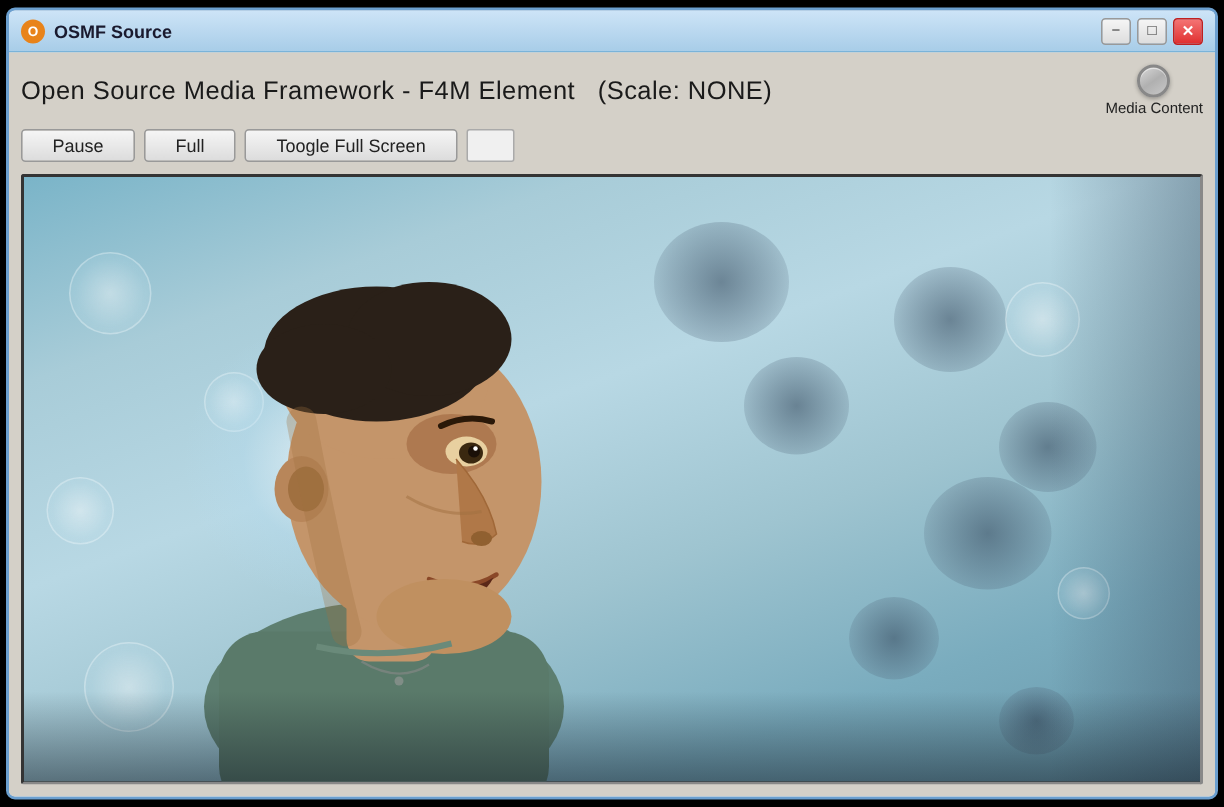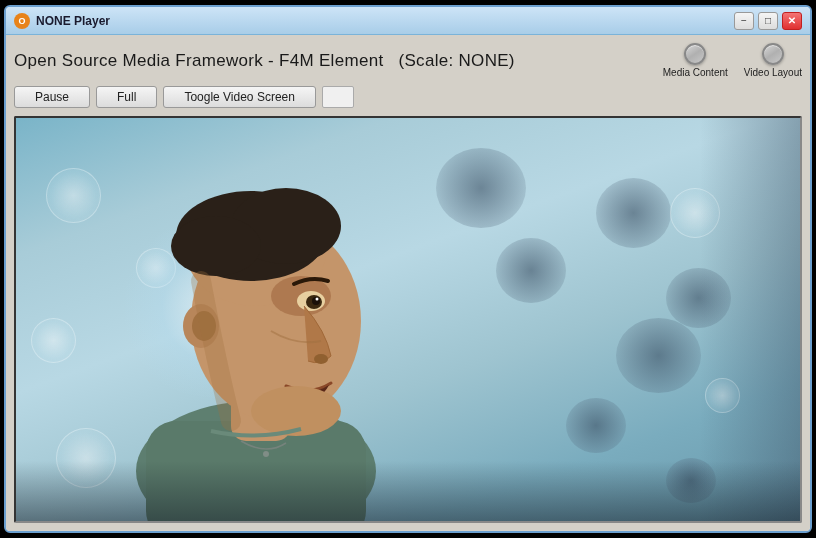--- a/index.html
+++ b/index.html
@@ -216,52 +216,48 @@
   </style>
 </head>
 <body>
 
 <div class="window">
 
   <div class="title-bar">
     <div class="title-bar-icon">
       <span>O</span>
     </div>
-    <span class="title-bar-text">NONE Player</span>
+    <span class="title-bar-text">OSMF Source</span>
     <div class="title-bar-controls">
       <div class="title-btn">−</div>
       <div class="title-btn">□</div>
       <div class="title-btn close">✕</div>
     </div>
   </div>
 
   <div class="window-content">
 
     <div class="top-bar">
       <div>
         <span class="media-title">
           <span>Open Source Media Framework - F4M Element</span>&nbsp;&nbsp;&nbsp;<span>(Scale: NONE)</span>
         </span>
       </div>
       <div class="radio-controls">
         <div class="radio-item">
           <div class="radio-btn"></div>
           <span class="radio-label">Media Content</span>
         </div>
-        <div class="radio-item">
-          <div class="radio-btn"></div>
-          <span class="radio-label">Video Layout</span>
-        </div>
       </div>
     </div>
 
     <div class="controls-bar">
       <button class="ctrl-btn">Pause</button>
       <button class="ctrl-btn">Full</button>
-      <button class="ctrl-btn">Toogle Video Screen</button>
+      <button class="ctrl-btn">Toogle Full Screen</button>
       <div class="color-swatch"></div>
     </div>
 
     <div class="video-container">
       <div class="video-frame">
 
         <div class="scene-bg"></div>
 
         <div class="wall-mark" style="width:90px;height:80px;top:30px;left:420px;"></div>
         <div class="wall-mark" style="width:70px;height:65px;top:120px;left:480px;"></div>

